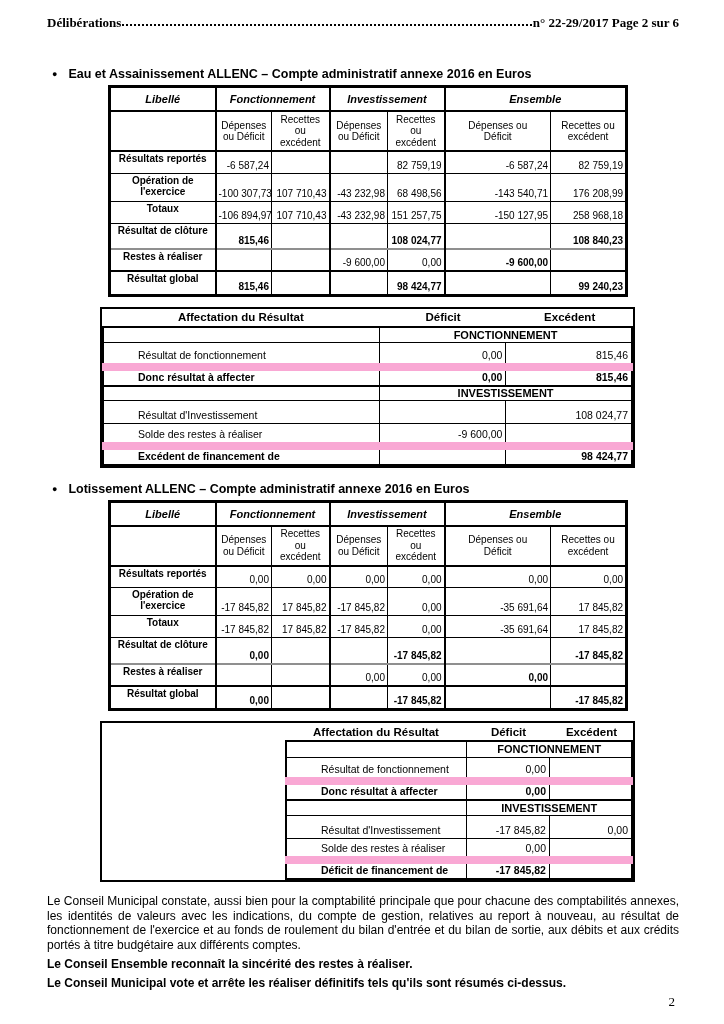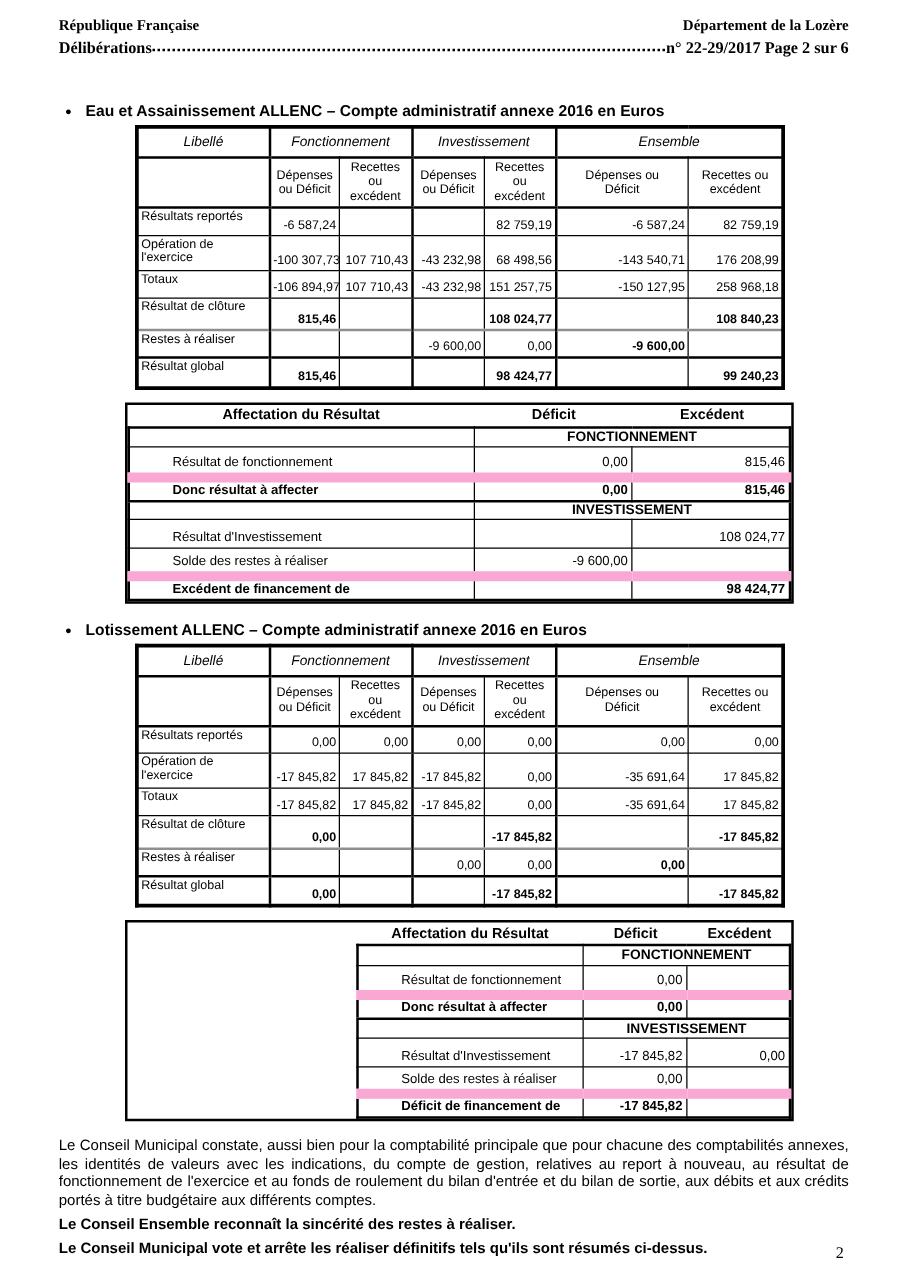--- a/index.html
+++ b/index.html
@@ -15,26 +15,26 @@
   .section{margin-top:36px;}
   .section + .section{margin-top:14px;}
   .sec-title{display:flex;gap:11px;align-items:center;font-weight:bold;font-size:12.5px;
              margin:0 0 3px 5px;line-height:15px;}
   .bullet{font-size:9px;}
   
   table.ca{border-collapse:collapse;table-layout:fixed;width:517px;margin-left:61px;
            border:3px solid #000;font-size:10px;}
   table.ca td{border:1px solid #000;padding:0 2px;overflow:hidden;}
   table.ca td.tl{border-left:2.5px solid #000;}
-  table.ca tr.h1 td{border-bottom:2.5px solid #000;font-style:italic;font-weight:normal;
+  table.ca tr.h1 td{border-bottom:2.5px solid #000;font-style:italic;font-weight:bold;
                     font-size:11px;text-align:center;height:22px;}
   table.ca tr.h2 td{border-bottom:2.5px solid #000;text-align:center;height:38px;
                     vertical-align:middle;font-size:10px;line-height:11.5px;}
   .subw{display:inline-block;max-width:80px;}
-  table.ca td.lbl{font-weight:normal;text-align:left;vertical-align:top;padding-top:1px;font-size:10px;margin-left:44px;}
+  table.ca td.lbl{font-weight:bold;text-align:center;vertical-align:top;padding-top:1px;font-size:10px;margin-left:44px;}
   table.ca td.num{text-align:right;vertical-align:bottom;padding-bottom:2px;white-space:nowrap;}
   table.ca td.bv{font-weight:bold;}
   table.ca tr.gray-top td{border-top:2.5px solid #8f8f8f;}
   table.ca tr.black-top td{border-top:2px solid #000;}
   
   .affect{display:flex;width:535px;margin-left:53px;margin-top:10px;border:2.5px solid #000;
           box-sizing:border-box;background:#fff;}
   .affect-note{width:183px;flex:none;display:flex;align-items:center;justify-content:center;
                text-align:center;font-weight:bold;font-size:11.5px;line-height:17px;
                padding:6px 8px;box-sizing:border-box;}
@@ -56,24 +56,20 @@
   .footer-bold{font-weight:bold;font-size:12px;line-height:15px;margin-top:5px;}
   .footer-bold + .footer-bold{margin-top:4px;}
   .page-num{position:absolute;right:49px;bottom:14px;font-family:"Liberation Serif",serif;font-size:13px;}
 </style>
 </head>
 <body>
 
 <div class="page">
 
   <div class="doc-header">
-    <div class="h-row1">
-      <span>République Française</span>
-      <span>Département de la Lozère</span>
-    </div>
     <div class="h-row2">
       <span>Délibérations</span>
       <span class="leader"></span>
       <span>n° 22-29/2017 Page 2 sur 6</span>
     </div>
   </div>
 
   <div id="sections">
       <div class="section">
         <div class="sec-title">

